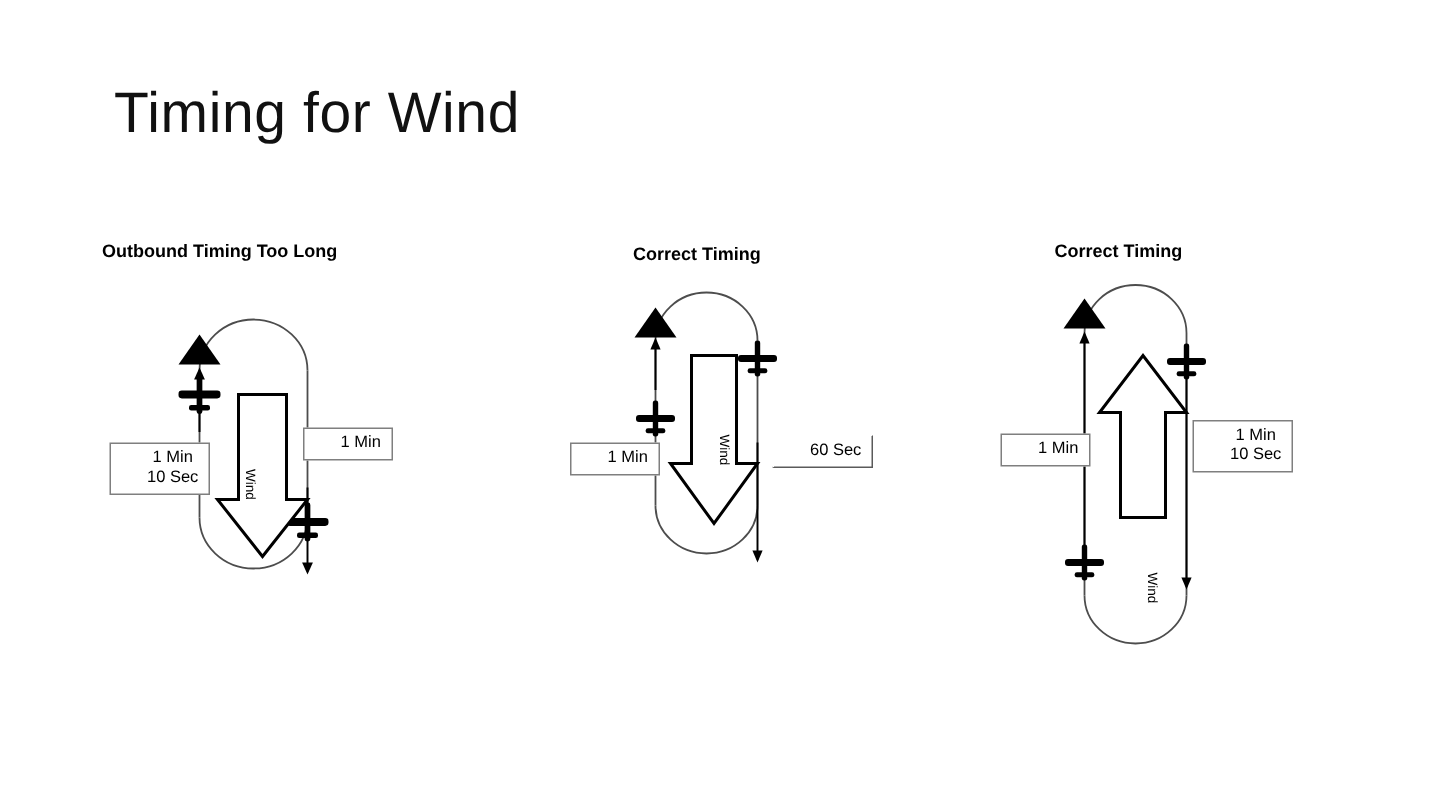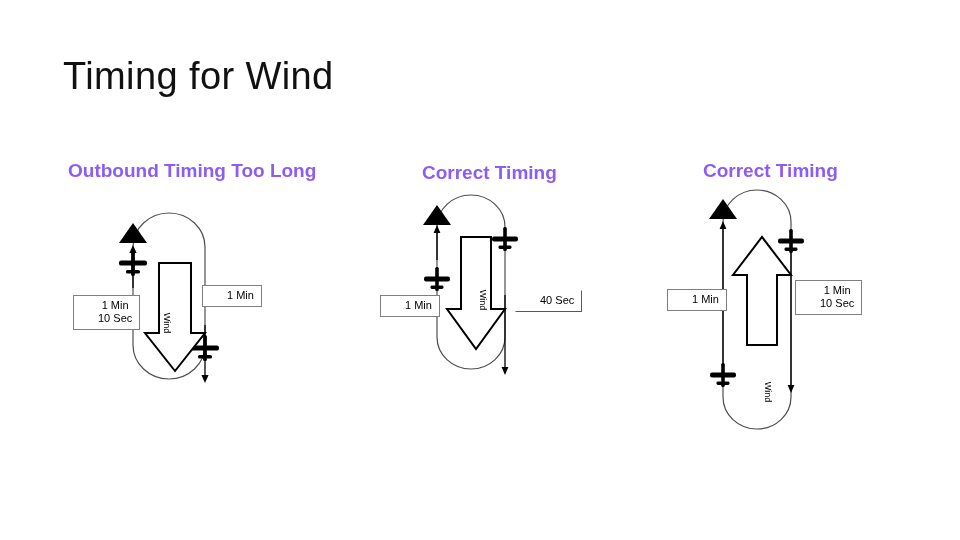--- a/index.html
+++ b/index.html
@@ -12,35 +12,35 @@
     height: 540px;
     position: relative;
     overflow: hidden;
     font-family: "Liberation Sans", sans-serif;
     color: #000000;
   }
 
   
   #slide-title {
     position: absolute;
-    left: 63px;
+    left: 76px;
     top: 55px;
     font-size: 38px;
     font-weight: 400;
     letter-spacing: 0.4px;
     color: #111111;
     white-space: nowrap;
   }
 
   
   .panel-caption {
     position: absolute;
-    font-size: 19px;
+    font-size: 12px;
     font-weight: 600;
-    color: #8b5cf6;
+    color: #000000;
     white-space: nowrap;
   }
   #caption-1 { left: 68px;  top: 160px; }
   #caption-2 { left: 422px; top: 162px; }
   #caption-3 { left: 703px; top: 160px; }
 
   
   .panel {
     position: absolute;
     top: 185px;
@@ -190,21 +190,21 @@
       <rect x="-6.5" y="6.5" width="13" height="3.4" rx="1.4"></rect>
     </g>
 
     <path d="M 86,52 L 116,52 L 116,124 L 130,124 L 101,164 L 72,124 L 86,124 Z" fill="#ffffff" stroke="#000000" stroke-width="2"></path>
   </svg>
 
   <div class="time-box" id="p2-left-box">
     <span class="ln">1 Min</span>
   </div>
   <div class="time-box" id="p2-right-box">
-    <span class="ln">40 Sec</span>
+    <span class="ln">60 Sec</span>
   </div>
   <div class="wind-label" id="p2-wind-label">Wind</div>
 </div>
 
 <div class="panel" id="panel-3">
   <svg viewBox="0 0 270 260" xmlns="http://www.w3.org/2000/svg">
     <g fill="none" stroke="#4d4d4d" stroke-width="1.2">
       <path d="M 68,37 A 34,32 0 0 1 136,37"></path>
       <path d="M 68,212 A 34,32 0 0 0 136,212"></path>
       <line x1="68" y1="37" x2="68" y2="212"></line>

